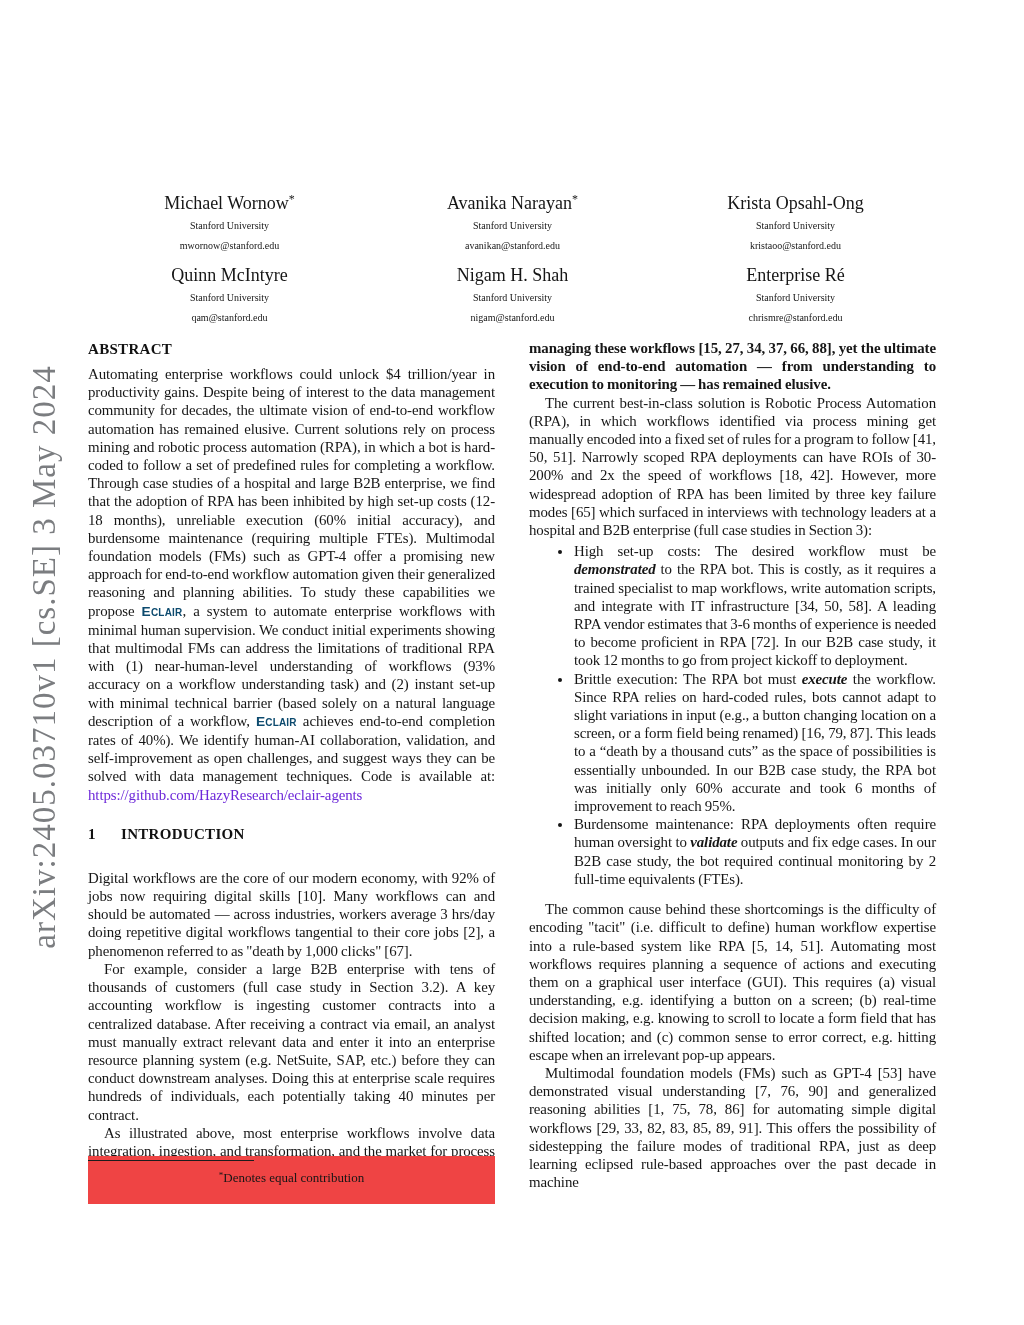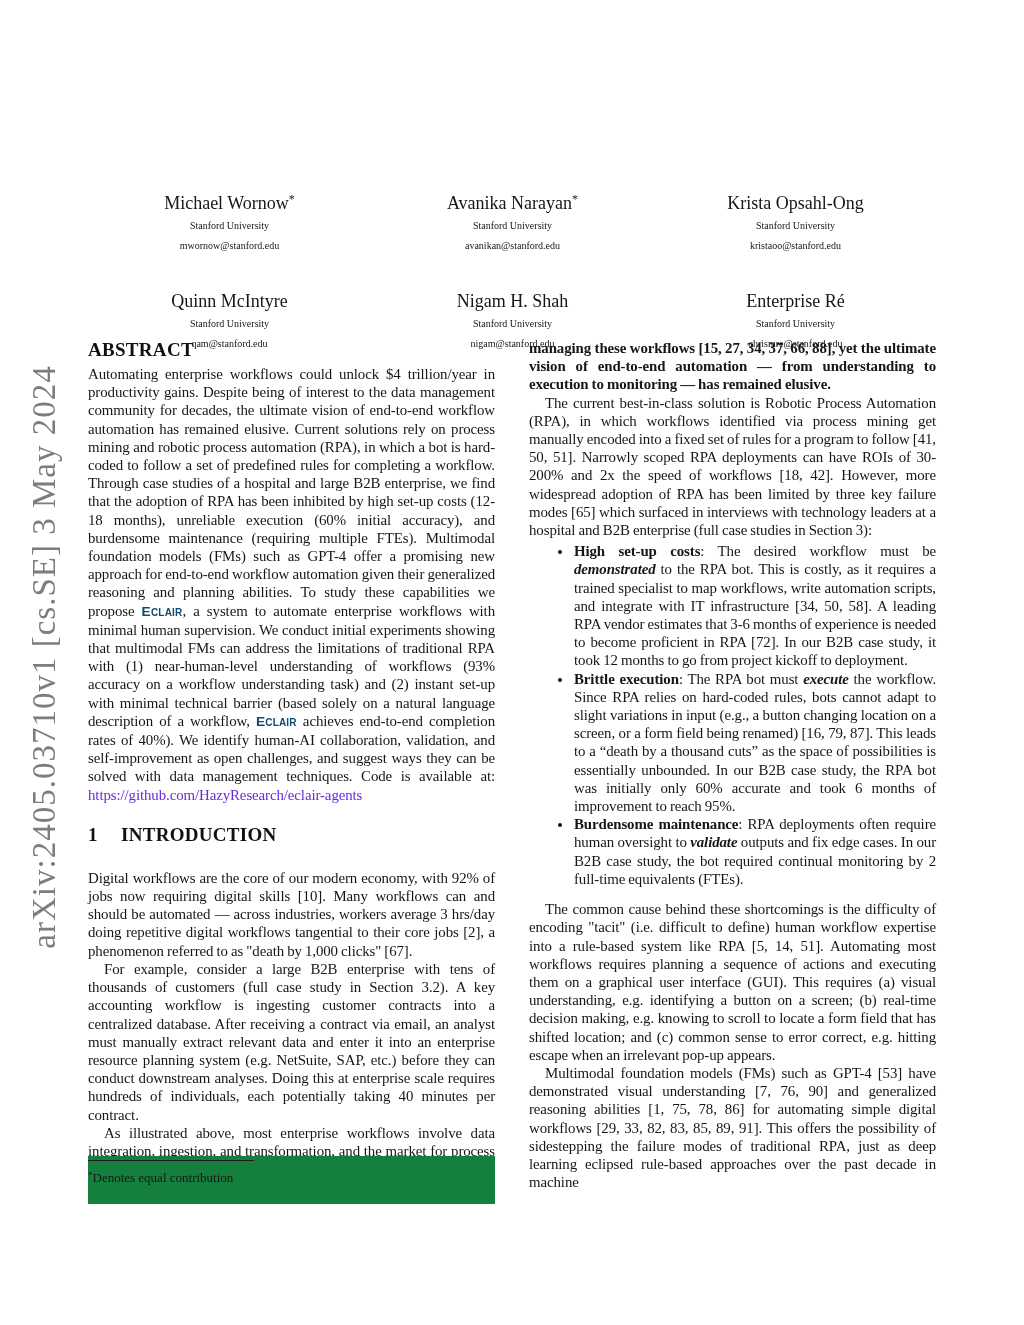--- a/index.html
+++ b/index.html
@@ -18,21 +18,21 @@
     font-size:33px;letter-spacing:1px;color:#7b7d80;
   }
 
   
   .title{
     position:absolute;top:137px;left:0;width:100%;margin:0;
     text-align:center;font-size:27px;font-weight:700;color:#111;
   }
   .authors{
     position:absolute;top:188px;left:88px;width:849px;
-    display:grid;grid-template-columns:repeat(3,1fr);row-gap:30px;
+    display:grid;grid-template-columns:repeat(3,1fr);row-gap:4px;
     text-align:center;
   }
   .author .name{font-size:18px;line-height:22px;margin-bottom:2px;}
   .author .name sup{font-size:12px;vertical-align:6px;}
   .author .affil,.author .email{font-size:10px;line-height:20px;}
 
   
   .columns{
     position:absolute;top:339px;left:88px;width:849px;
     display:flex;gap:34px;
@@ -42,46 +42,46 @@
     font-size:14.9px;line-height:18.2px;
     text-align:justify;text-justify:inter-word;
     letter-spacing:-0.1px;word-spacing:-0.5px;
     hyphens:auto;-webkit-hyphens:auto;
   }
   .col p{margin:0;}
   .indent{text-indent:16px;}
   .lead-bold{font-weight:700;}
 
   h2.sec{
-    font-size:19px;font-weight:700;margin:0 0 5px 0;
+    font-size:15px;font-weight:700;margin:0 0 5px 0;
     text-align:left;letter-spacing:0.3px;color:#111;
     line-height:21px;word-spacing:0;
   }
   h2.sec-intro{margin-top:20px;margin-bottom:24px;}
   .sec-num{display:inline-block;width:33px;}
 
   ul.failures{
     margin:3px 0 12px 0;padding-left:44px;list-style:disc outside;
   }
   ul.failures li{margin:0;padding-left:1px;}
 
   
-  .sg-b{font-weight:700;}
+  .sg-b{font-weight:400;}
   .sg-bi{font-weight:700;font-style:italic;}
   .sg-eclair{
     color:#0c4a6e;font-family:"Liberation Sans","DejaVu Sans",sans-serif;
     font-weight:700;font-variant:small-caps;font-size:0.92em;letter-spacing:0.2px;
   }
   .sg-link{color:#6d28d9;text-decoration:none;}
 
   
   .footnote{
     position:absolute;left:88px;top:1156px;width:407px;
-    background:#15803d;padding-top:4px;min-height:44px;
-    font-size:13px;line-height:16px;text-align:left;
+    background:#ef4444;padding-top:4px;min-height:44px;
+    font-size:13px;line-height:16px;text-align:center;
   }
   .footnote-rule{width:166px;border-top:1px solid #1c1c1c;margin:0 0 6px 0;}
   .footnote sup{font-size:9px;vertical-align:4px;}
 </style>
 </head>
 <body>
 
 <div class="page">
 
   <div class="watermark">arXiv:2405.03710v1  [cs.SE]  3 May 2024</div>

